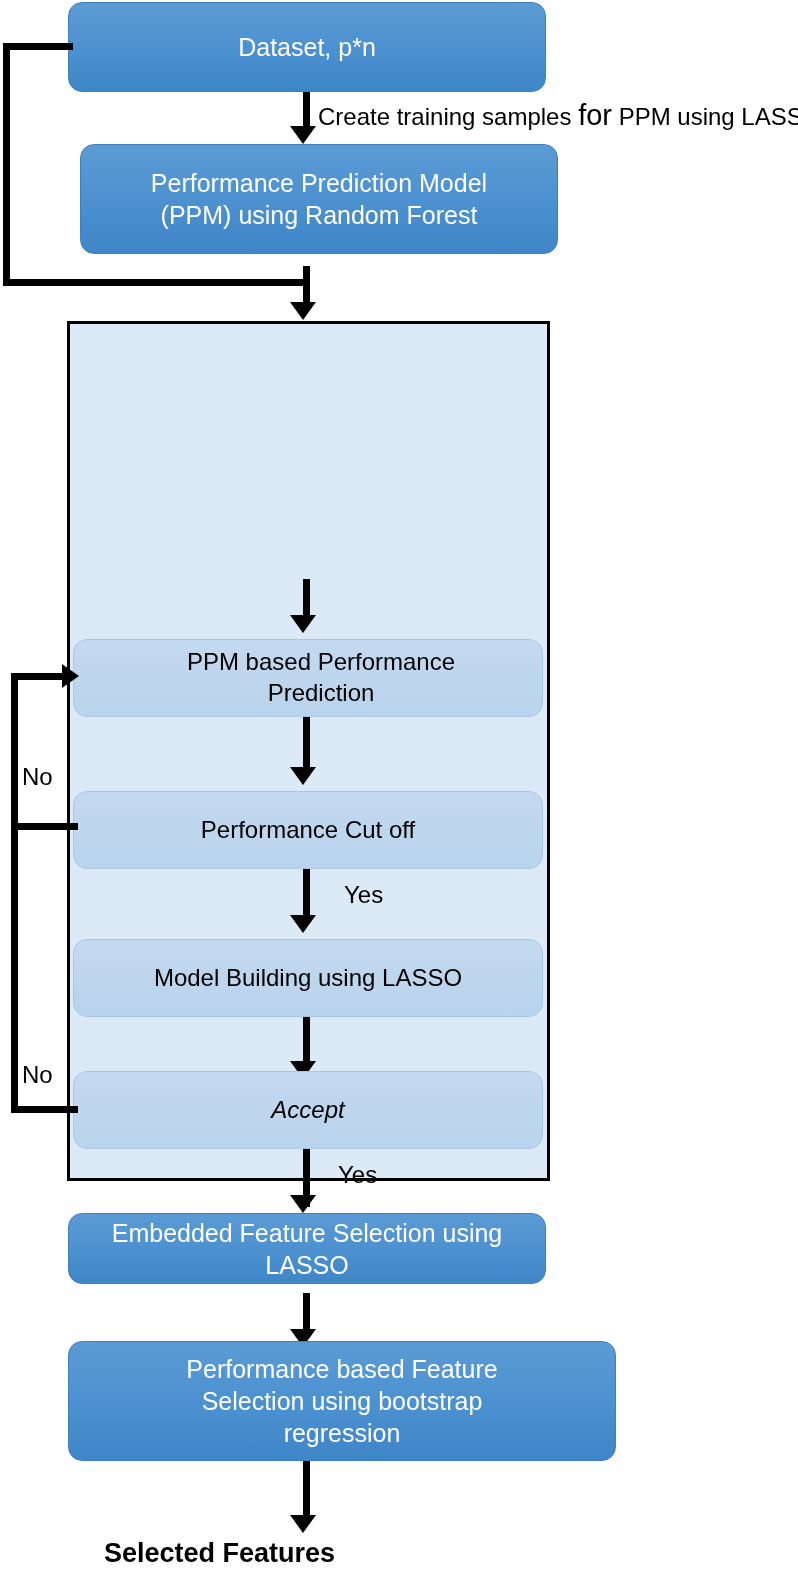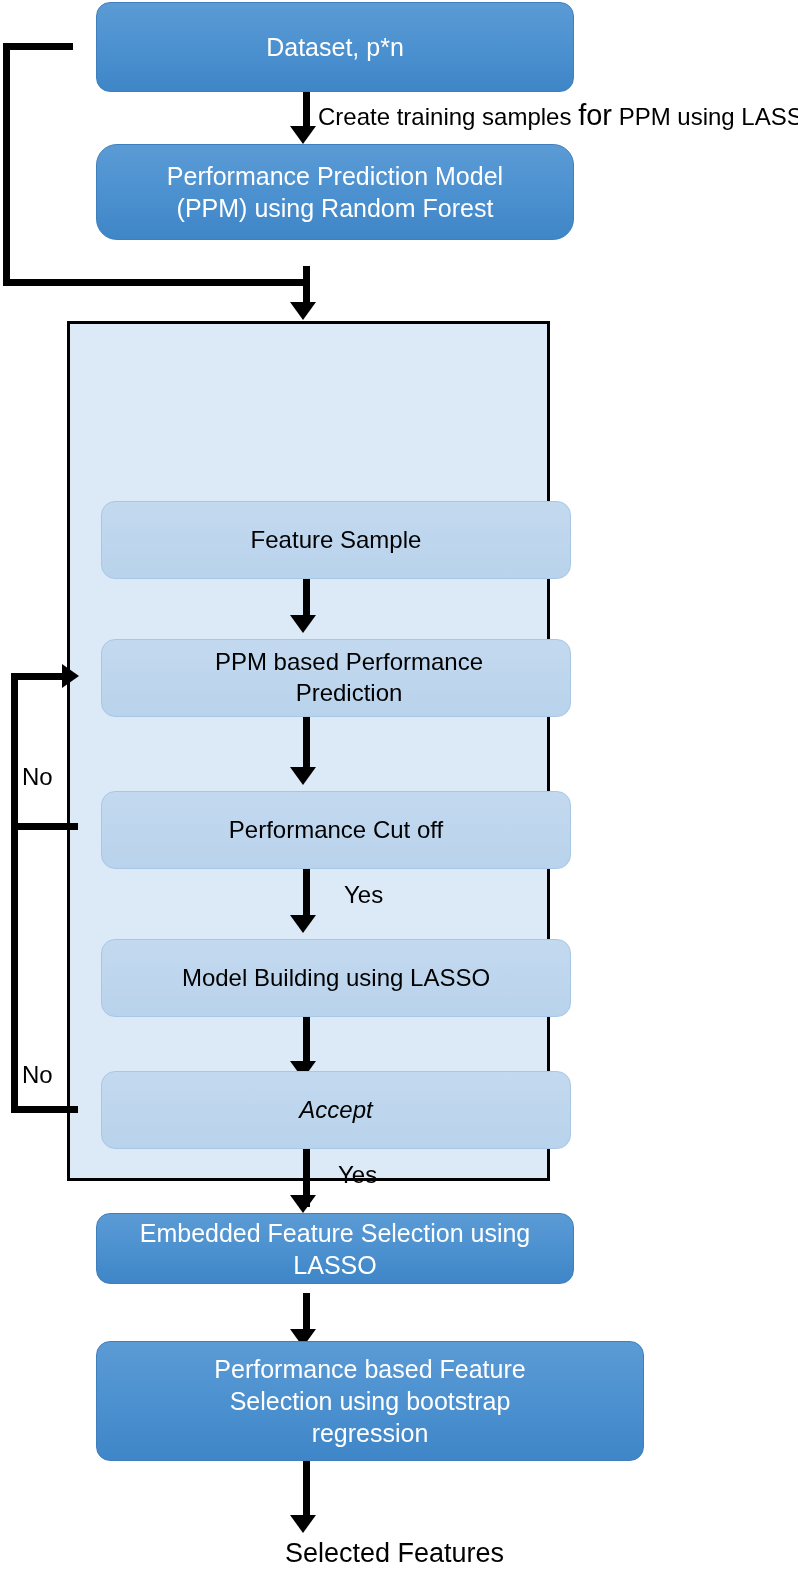--- a/index.html
+++ b/index.html
@@ -23,21 +23,20 @@
     position: absolute;
     box-sizing: border-box;
     display: flex;
     align-items: center;
     justify-content: center;
     text-align: center;
     border-radius: 14px;
     line-height: 1.28;
     white-space: pre-line;
     padding: 4px 10px;
-    margin-left: 28px;
   }
 
   
   .node.primary {
     background: linear-gradient(180deg, #5b9bd5 0%, #4f93d1 40%, #3f86c8 100%);
     border: 1px solid #3f7fbe;
     color: #ffffff;
     font-size: 25px;
   }
 
@@ -98,38 +97,38 @@
     position: absolute;
     color: #000000;
     font-size: 24px;
     white-space: nowrap;
     line-height: 1;
   }
   .terminal-label {
     position: absolute;
     color: #000000;
     font-size: 27px;
-    font-weight: normal;
+    font-weight: bold;
     white-space: nowrap;
-    text-align: right;
+    text-align: left;
   }
   .inline-big {
     font-size: 29px;
   }
 </style>
 </head>
 <body>
 
 <div id="canvas">
 
   <div class="node primary" style="left:68px; top:2px; width:478px; height:90px;">
     <span>Dataset, p*n</span>
   </div>
 
-  <div class="node primary" style="left:68px; top:144px; width:478px; height:96px;border-radius:21px;">
+  <div class="node primary" style="left:80px; top:144px; width:478px; height:110px;">
     <span>Performance Prediction Model
 (PPM) using Random Forest</span>
   </div>
 
   <div class="vline" style="left:303px; top:92px; height:36px;"></div>
   <div class="arrow-down" style="left:290px; top:126px;"></div>
 
   <div class="edge-label" style="left:318px; top:101px;">
     <span>Create training samples </span><span class="inline-big">for</span><span> PPM using LASSO</span>
   </div>
@@ -137,23 +136,20 @@
   <div class="hline" style="left:3px; top:279px; width:304px;"></div>
   <div class="vline" style="left:3px; top:43px; height:243px;"></div>
   <div class="hline" style="left:3px; top:43px; width:70px;"></div>
 
   <div class="vline" style="left:303px; top:266px; height:38px;"></div>
   <div class="arrow-down" style="left:290px; top:302px;"></div>
 
   <div id="loop-container" style="left:67px; top:321px; width:483px; height:860px;"></div>
 
 
-  <div class="node light" style="left:73px; top:501px; width:470px; height:78px;">
-    <span>Feature Sample</span>
-  </div>
 
   <div class="vline" style="left:303px; top:579px; height:38px;"></div>
   <div class="arrow-down" style="left:290px; top:615px;"></div>
 
   <div class="node light" style="left:73px; top:639px; width:470px; height:78px;padding-left:36px;">
     <span>PPM based Performance
 Prediction</span>
   </div>
 
   <div class="vline" style="left:303px; top:717px; height:52px;"></div>

